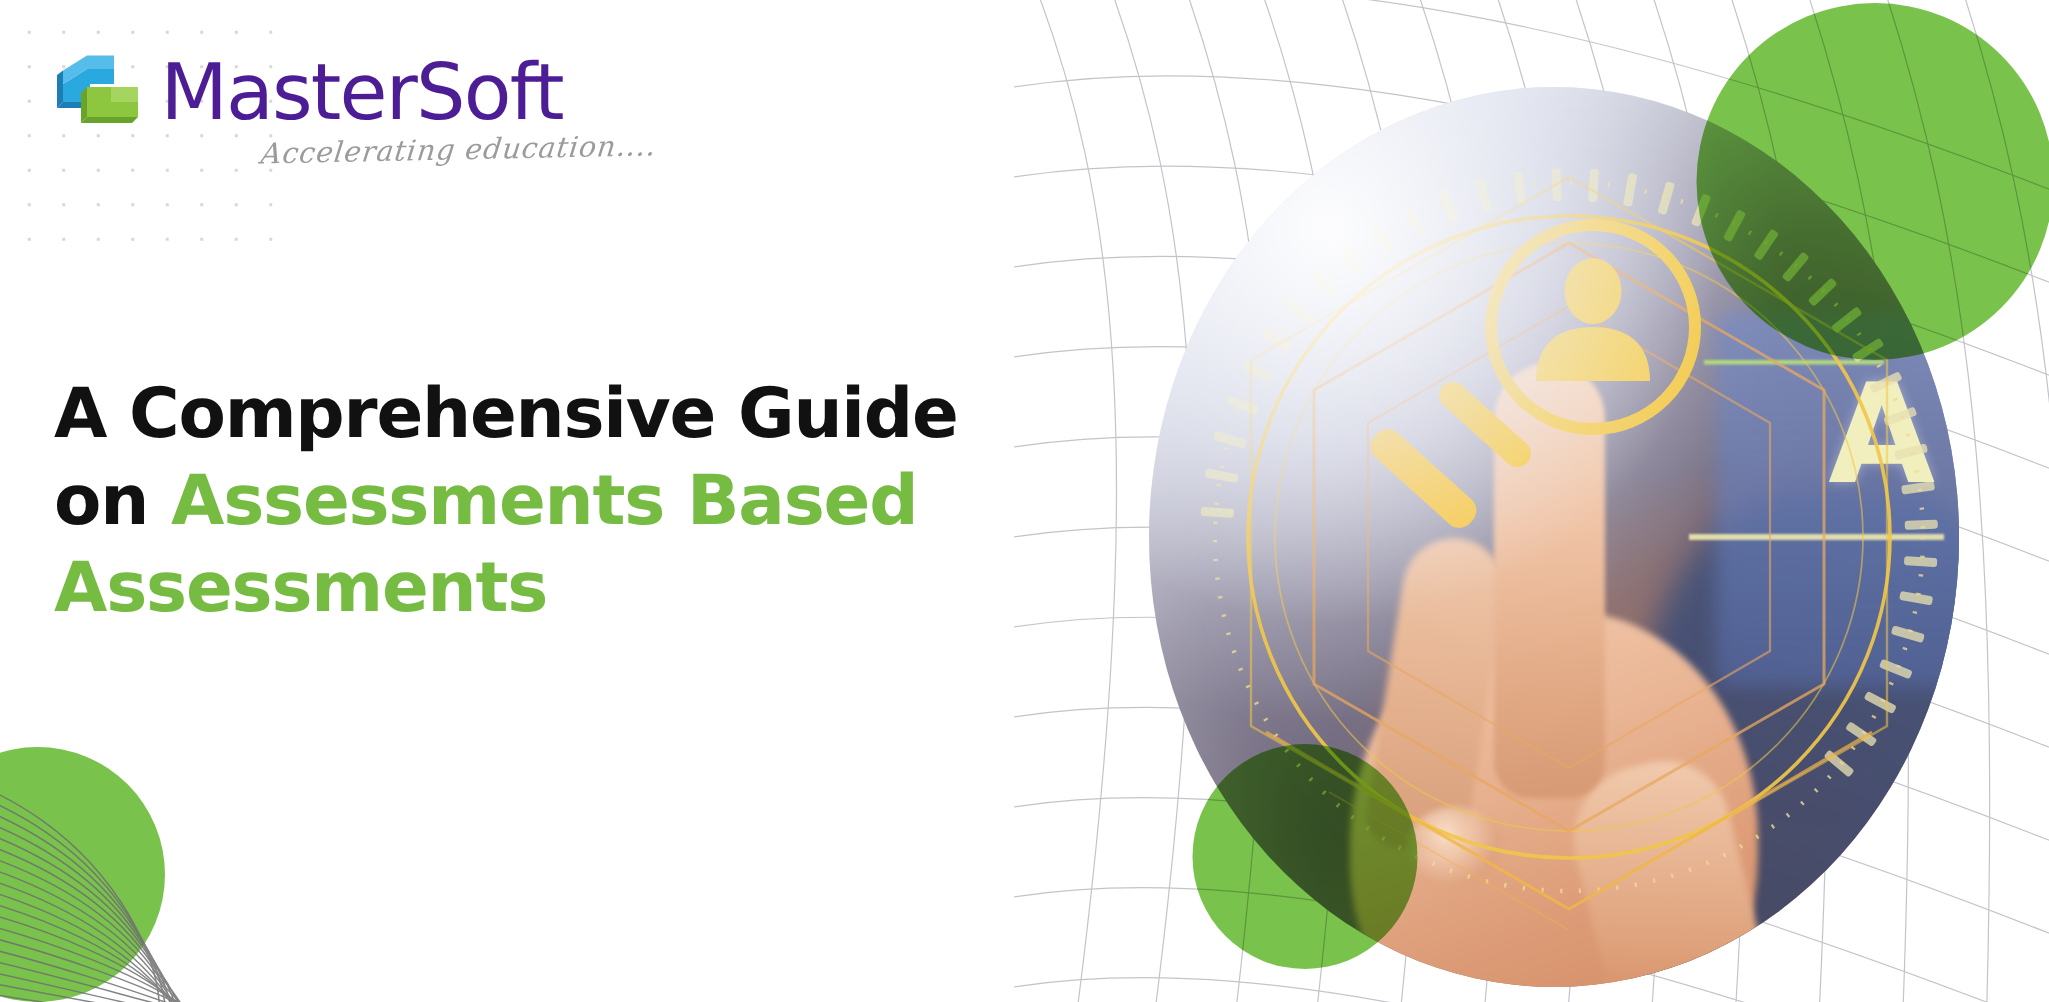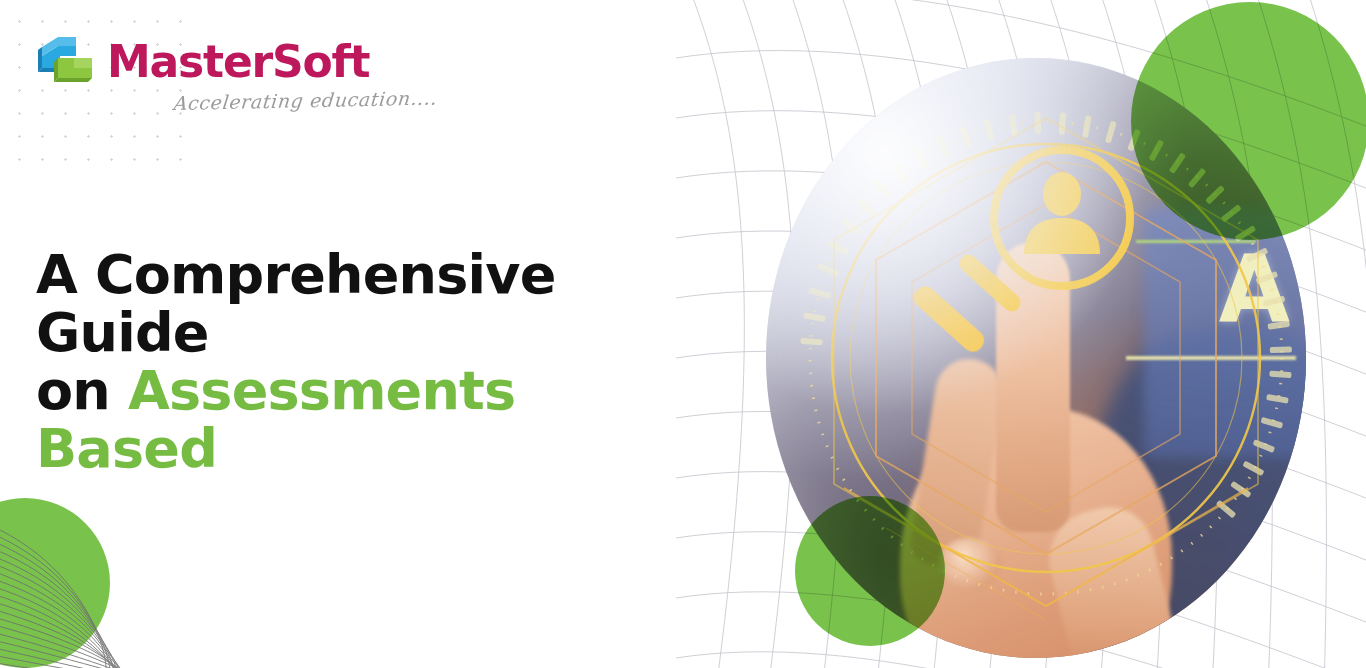--- a/index.html
+++ b/index.html
@@ -42,24 +42,24 @@
   
   .logo {
     position:absolute;
     left:36px; top:34px;
     width:380px; height:80px;
   }
   .logo-row { display:flex; align-items:center; gap:9px; }
   .logo-mark { width:62px; height:56px; flex:0 0 auto; }
   .logo-word {
     font-family:"DejaVu Sans", sans-serif;
-    font-weight:bold;
-    font-size:44px;
+    font-weight:normal;
+    font-size:52px;
     letter-spacing:-1.2px;
-    color:#be185d;
+    color:#4c1d95;
     line-height:1;
   }
   .logo-tagline {
     margin-top:2px;
     margin-left:138px;
     font-family:"DejaVu Serif", serif;
     font-style:italic;
     font-size:19px;
     letter-spacing:.6px;
     color:#9b9b9b;
@@ -68,21 +68,21 @@
     white-space:nowrap;
   }
 
   
   .headline {
     position:absolute;
     left:36px; top:246px;
     width:650px;
     font-family:"DejaVu Sans", sans-serif;
     font-weight:bold;
-    font-size:54px;
+    font-size:46px;
     line-height:58px;
     letter-spacing:-0.8px;
     color:#111111;
   }
   .headline .accent { color:#76bc43; }
 
   
   .hero {
     position:absolute;
     left:766px; top:58px;
@@ -494,15 +494,16 @@
         </svg>
       </span>
       <span class="logo-word">MasterSoft</span>
     </div>
     <div class="logo-tagline">Accelerating education....</div>
   </div>
 
   <h1 class="headline">
     <span>A Comprehensive Guide</span><br>
     <span>on </span><span class="accent">Assessments Based</span><br>
+    <span class="accent">Assessments</span>
   </h1>
 
 </div>
 
 </body></html>

